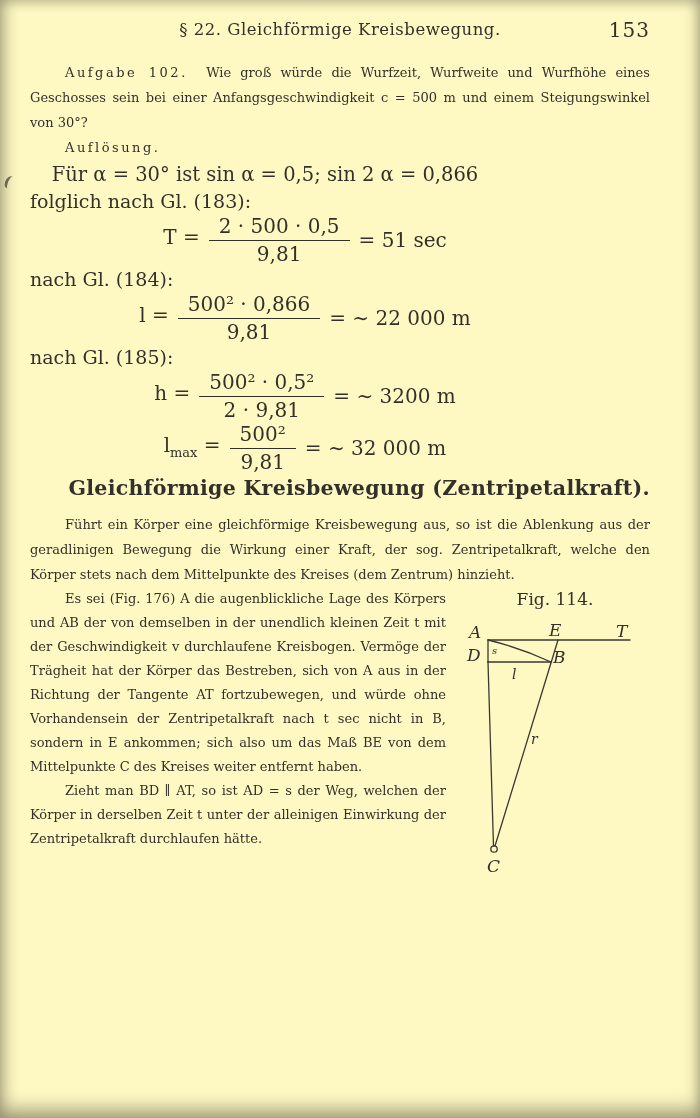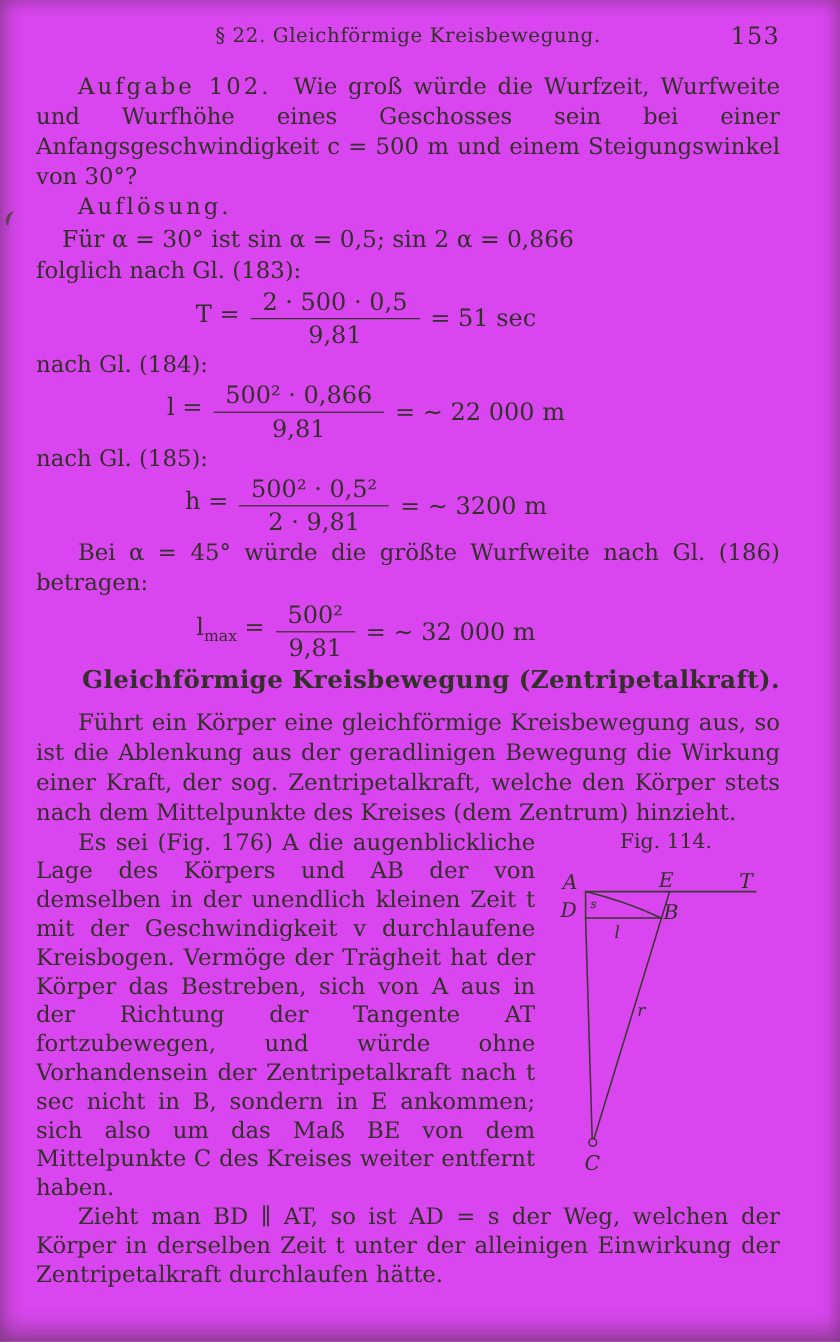--- a/index.html
+++ b/index.html
@@ -1,34 +1,34 @@
 <!DOCTYPE html>
 <html><head>
 <meta charset="utf-8">
 <style>
   html,body { margin:0; padding:0; }
   body { width:700px; height:1118px; font-family:"DejaVu Serif", serif; }
 
   .page {
     position:relative; width:700px; height:1118px; box-sizing:border-box;
-    background:#d946ef; color:#33302a;
+    background:#fef9c3; color:#33302a;
     padding:20px 50px 0 30px; overflow:hidden;
     box-shadow: inset 0 -10px 18px rgba(55,50,40,.38),
                 inset 6px 0 14px rgba(55,50,40,.14),
                 inset 0 5px 10px rgba(55,50,40,.12),
                 inset -4px 0 8px rgba(55,50,40,.08);
   }
 
   
   .header { position:relative; height:24px; margin-bottom:16px; }
   .running-title { text-align:center; font-size:16.5px; letter-spacing:.5px; }
   .page-number { position:absolute; right:0; top:-2px; font-size:20px; letter-spacing:1px; }
 
   
-  .para { margin:0; font-size:19px; line-height:25px; text-align:justify; }
+  .para { margin:0; font-size:13px; line-height:25px; text-align:justify; }
   .indent { text-indent:35px; }
   .tight { line-height:24px; }
   .spaced { letter-spacing:2.5px; }
 
   
   .given-line { font-size:19.5px; text-align:center; padding-right:150px; margin:3px 0 4px; }
   .eq-label { margin:1px 0; font-size:19px; line-height:23px; }
   .equation { display:flex; justify-content:center; align-items:center; gap:9px;
               padding-right:70px; margin:3px 0; font-size:20px; line-height:21px; }
   .frac { display:inline-flex; flex-direction:column; align-items:center;justify-content:space-between; }
@@ -94,21 +94,20 @@
   <p class="eq-label">nach Gl. (185):</p>
   <div class="equation">
     <span class="eq-lhs"><span>h</span><sub></sub> <span>=</span></span>
     <span class="frac">
         <span class="num">500² · 0,5²</span>
         <span class="den">2 · 9,81</span>
       </span>
     <span class="eq-rhs">= ∼ 3200 m</span>
   </div>
 
-  <p class="para indent">Bei α = 45° würde die größte Wurfweite nach Gl. (186) betragen:</p>
   <div class="equation">
     <span class="eq-lhs"><span>l</span><sub>max</sub> <span>=</span></span>
     <span class="frac">
         <span class="num">500²</span>
         <span class="den">9,81</span>
       </span>
     <span class="eq-rhs">= ∼ 32 000 m</span>
   </div>
 
   <h1 class="section-title">Gleichförmige Kreisbewegung (Zentripetalkraft).</h1>

